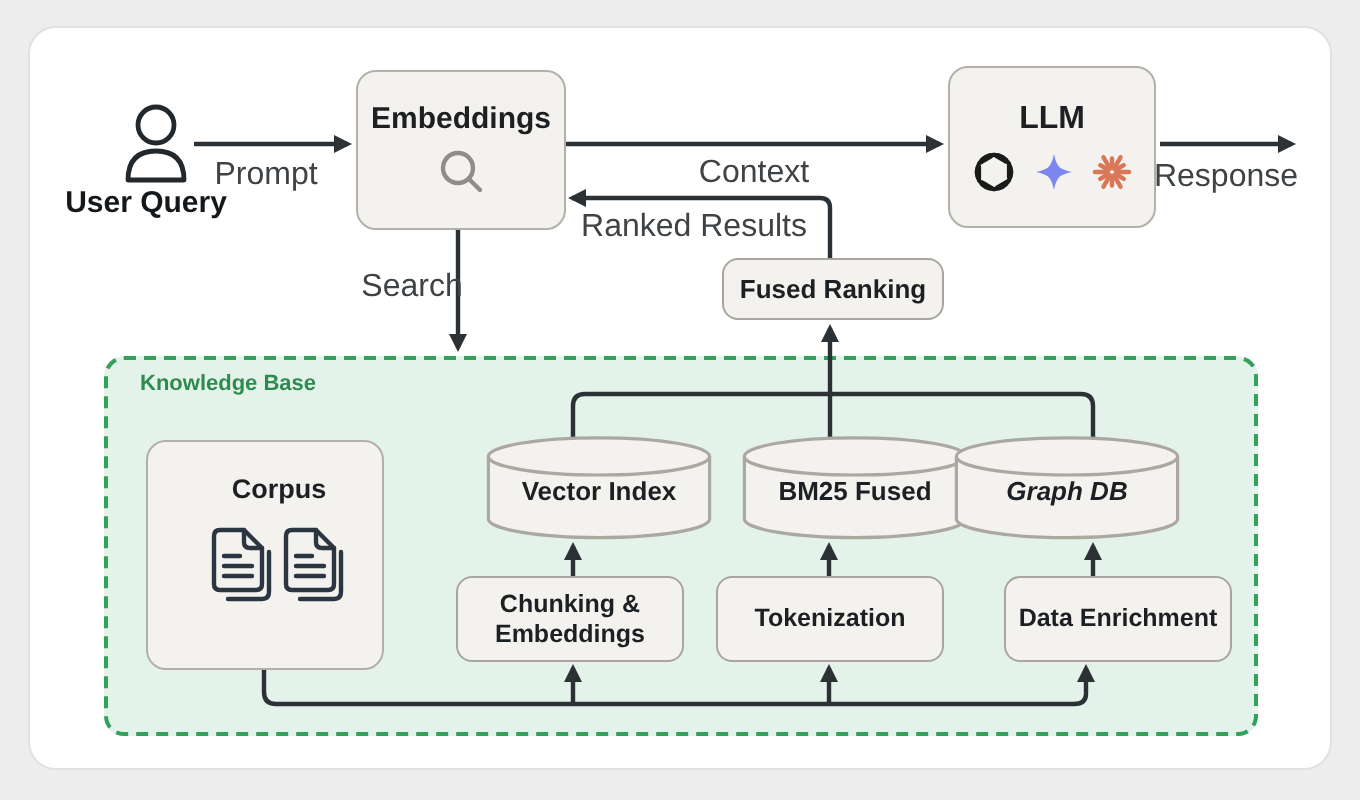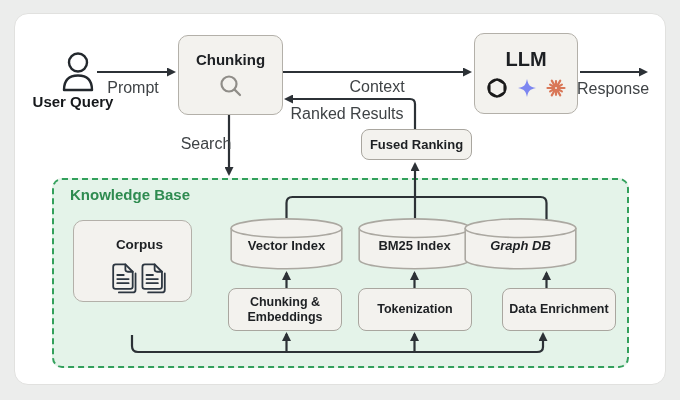--- a/index.html
+++ b/index.html
@@ -14,41 +14,41 @@
     background:#ffffff;border:1px solid #e1e1df;border-radius:14px;
     box-sizing:border-box;
   }
   .kb{
     position:absolute;left:52px;top:178px;width:577px;height:190px;
     background:#e4f3e9;border:2px dashed #33a05c;border-radius:10px;
     box-sizing:border-box;
   }
   .kb-title{
     position:absolute;left:70px;top:186px;
-    font-size:15px;font-weight:bold;color:#2e8b50;
+    font-size:11px;font-weight:bold;color:#2e8b50;
   }
   svg.edges{position:absolute;left:0;top:0;pointer-events:none;}
   .edge-line{stroke:#2c3136;stroke-width:2.2;fill:none;}
   .node{
     position:absolute;background:#f3f2ee;border:1.5px solid #b3b0a9;
     box-sizing:border-box;display:flex;flex-direction:column;
     align-items:center;justify-content:center;color:#1d2023;
   }
   .big{border-radius:10px;}
   .small{border-radius:8px;border-color:#a9a69f;align-items:center;}
   .node-title{font-weight:bold;}
   .retriever-title,.userquery{font-size:15px;}
-  .llm-title{font-size:20px;}
+  .llm-title{font-size:16px;}
   .fused-label{font-size:13px;font-weight:bold;}
   .corpus-title{font-size:13.5px;font-weight:bold;}
   .proc-label{
     font-size:12.5px;font-weight:bold;text-align:center;line-height:1.18;
     width:92px;
   }
-  .cyl{position:absolute;width:113px;height:52px;}
+  .cyl{position:absolute;width:113px;height:52px;margin-left:13px;}
   .cyl svg{position:absolute;left:0;top:0;}
   .cyl-label{
     position:absolute;left:0;top:20px;width:113px;text-align:center;
     font-size:13px;font-weight:bold;color:#1d2023;
   }
   .elabel{
     position:absolute;transform:translateX(-50%);
     font-size:16px;color:#3f4346;white-space:nowrap;
   }
   .userquery{
@@ -91,21 +91,21 @@
 
   <div class="user-icon-wrap">
     <svg width="36" height="42" viewBox="0 0 36 42" fill="none" stroke="#23282d" stroke-width="2.4">
       <circle cx="18" cy="12.5" r="9"></circle>
       <path d="M4 40 Q4 25.5 18 25.5 Q32 25.5 32 40 Z" stroke-linejoin="round"></path>
     </svg>
   </div>
   <div class="userquery">User Query</div>
 
   <div class="node big" style="left:178px;top:35px;width:105px;height:80px;">
-    <div class="node-title retriever-title">Chunking</div>
+    <div class="node-title retriever-title">Embeddings</div>
     <svg width="26" height="26" viewBox="0 0 26 26" style="margin-top:5px;">
       <circle cx="11" cy="11" r="7.5" fill="none" stroke="#8f8d88" stroke-width="2.2"></circle>
       <line x1="16.6" y1="16.6" x2="22" y2="22" stroke="#8f8d88" stroke-width="2.2" stroke-linecap="round"></line>
     </svg>
   </div>
 
   <div class="node big" style="left:474px;top:33px;width:104px;height:81px;">
     <div class="node-title llm-title">LLM</div>
     <div class="llm-icons">
       <svg width="22" height="22" viewBox="-11 -11 22 22">
@@ -124,21 +124,21 @@
       <svg width="20" height="20" viewBox="-10 -10 20 20">
         <path d="M2 0L8.5 0M1.73 1L5.89 3.4M1 1.73L4.25 7.36M0 2L0 6.8M-1 1.73L-4.25 7.36M-1.73 1L-5.89 3.4M-2 0L-8.5 0M-1.73 -1L-5.89 -3.4M-1 -1.73L-4.25 -7.36M0 -2L0 -6.8M1 -1.73L4.25 -7.36M1.73 -1L5.89 -3.4" stroke="#d97757" stroke-width="2.2" stroke-linecap="round" fill="none"></path>
       </svg>
     </div>
   </div>
 
   <div class="node small" style="left:361px;top:129px;width:111px;height:31px;">
     <div class="fused-label">Fused Ranking</div>
   </div>
 
-  <div class="node big" style="left:73px;top:220px;width:119px;height:82px;justify-content:flex-start;padding-top:16px;padding-left:14px;">
+  <div class="node big" style="left:73px;top:220px;width:119px;height:115px;justify-content:flex-start;padding-top:16px;padding-left:14px;">
     <div class="corpus-title">Corpus</div>
     <svg width="72" height="48" viewBox="0 0 72 48" style="margin-top:10px;">
       <g fill="none" stroke="#2c3640" stroke-width="2.2" stroke-linejoin="round" stroke-linecap="round">
         <g transform="translate(3,3)">
           <path d="M0 3 Q0 0 3 0 H15 L24 9 V27 Q24 30 21 30 H3 Q0 30 0 27 Z" fill="#f3f2ee"></path>
           <path d="M15 0 V6 Q15 9 18 9 H24"></path>
           <path d="M5 13 H13 M5 18 H19 M5 23 H19"></path>
           <path d="M27.5 11 V31 Q27.5 34.5 24 34.5 H7"></path>
         </g>
         <g transform="translate(39,3)">
@@ -156,21 +156,21 @@
       <path d="M1.2 10 V41.5 A55.3 9.3 0 0 0 111.8 41.5 V10" fill="#f3f2ee" stroke="#aba8a1" stroke-width="1.6"></path>
       <ellipse cx="56.5" cy="10.2" rx="55.3" ry="9.3" fill="#f3f2ee" stroke="#aba8a1" stroke-width="1.6"></ellipse>
     </svg>
     <div class="cyl-label">Vector Index</div>
   </div>
   <div class="cyl" style="left:358px;top:218px;">
     <svg width="113" height="52" viewBox="0 0 113 52">
       <path d="M1.2 10 V41.5 A55.3 9.3 0 0 0 111.8 41.5 V10" fill="#f3f2ee" stroke="#aba8a1" stroke-width="1.6"></path>
       <ellipse cx="56.5" cy="10.2" rx="55.3" ry="9.3" fill="#f3f2ee" stroke="#aba8a1" stroke-width="1.6"></ellipse>
     </svg>
-    <div class="cyl-label">BM25 Index</div>
+    <div class="cyl-label">BM25 Fused</div>
   </div>
   <div class="cyl" style="left:464px;top:218px;font-style:italic;">
     <svg width="113" height="52" viewBox="0 0 113 52">
       <path d="M1.2 10 V41.5 A55.3 9.3 0 0 0 111.8 41.5 V10" fill="#f3f2ee" stroke="#aba8a1" stroke-width="1.6"></path>
       <ellipse cx="56.5" cy="10.2" rx="55.3" ry="9.3" fill="#f3f2ee" stroke="#aba8a1" stroke-width="1.6"></ellipse>
     </svg>
     <div class="cyl-label">Graph DB</div>
   </div>
 
   <div class="node small" style="left:228px;top:288px;width:114px;height:43px;">

